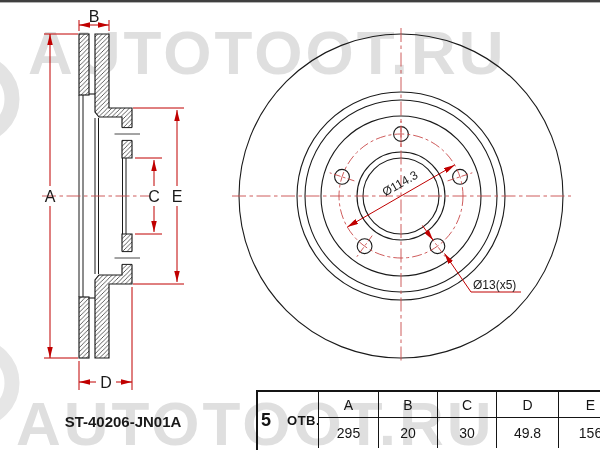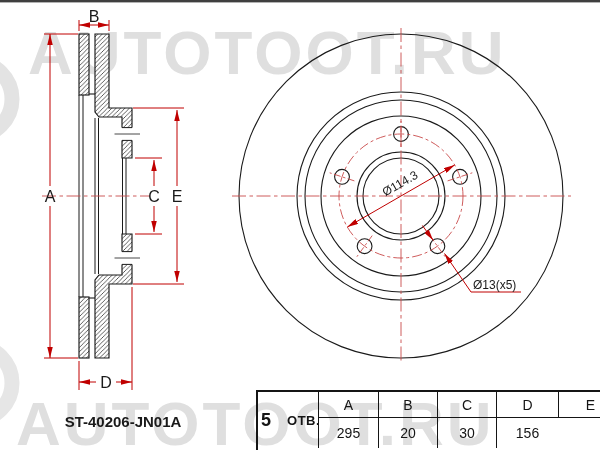--- a/index.html
+++ b/index.html
@@ -178,16 +178,17 @@
     <span class="holes-txt">ОТВ.</span>
   </div>
   <div class="cell hdr">A</div>
   <div class="cell hdr">B</div>
   <div class="cell hdr">C</div>
   <div class="cell hdr">D</div>
   <div class="cell hdr">E</div>
   <div class="cell val" style="grid-column:2">295</div>
   <div class="cell val">20</div>
   <div class="cell val">30</div>
+  <div class="cell val">49.8</div>
   <div class="cell val">156</div>
 </div>
 
 </div>
 
 </body></html>

